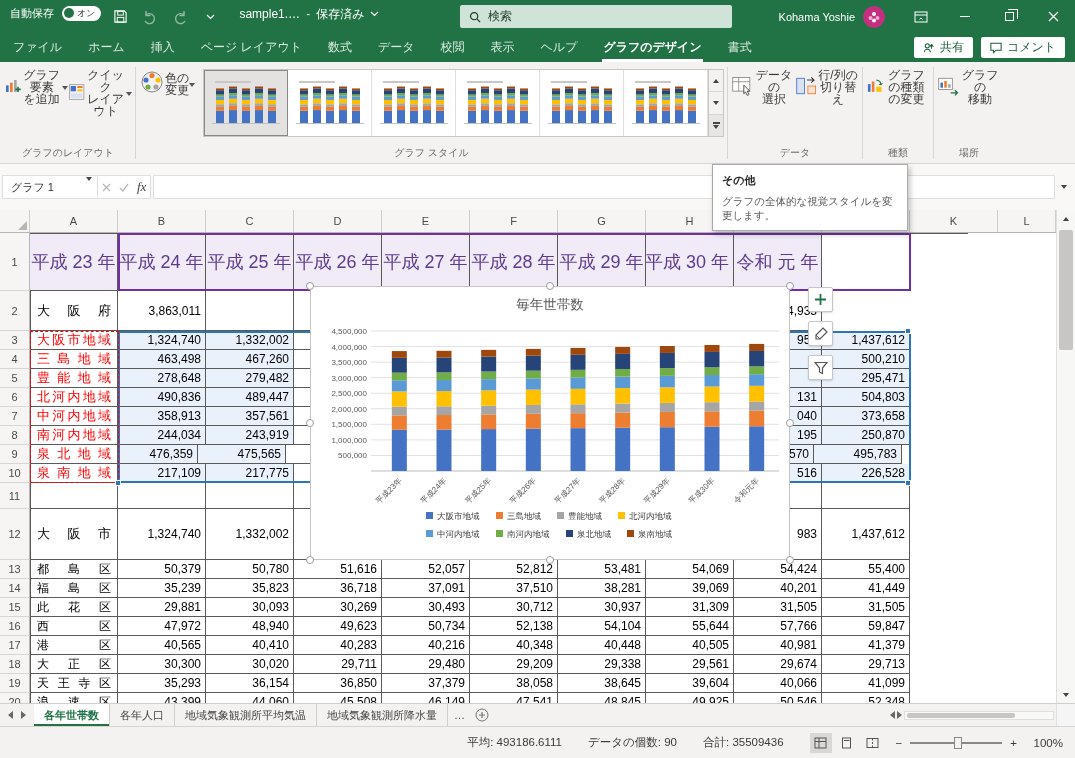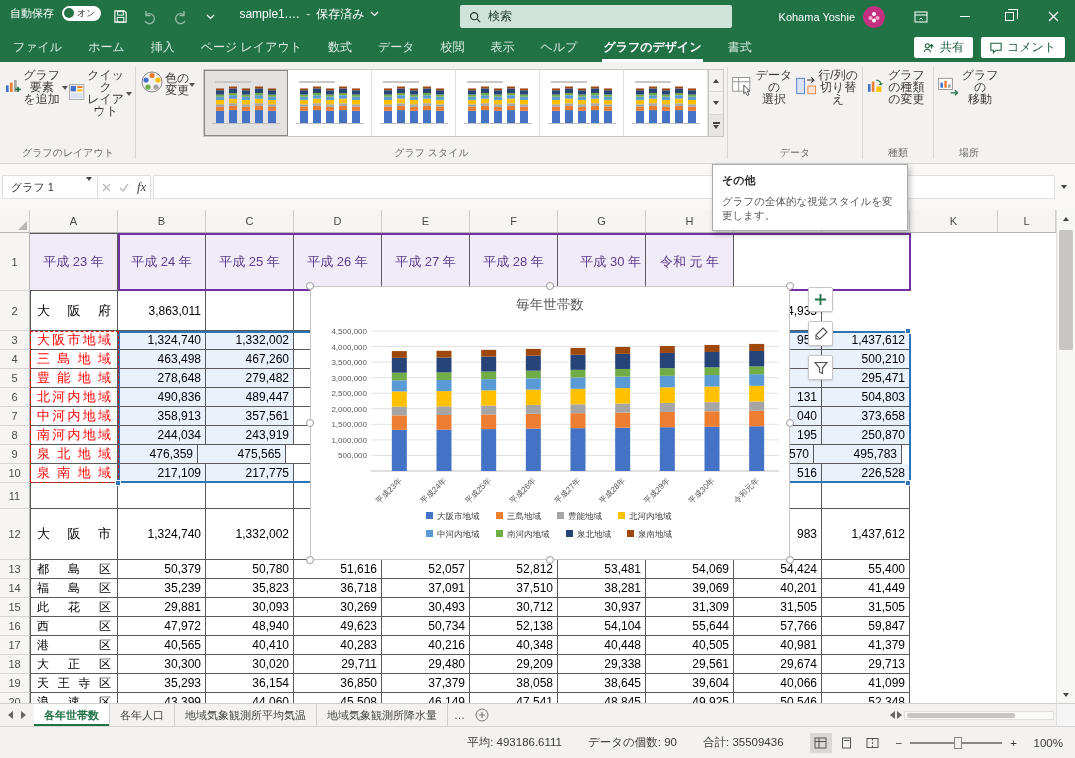--- a/index.html
+++ b/index.html
@@ -79,21 +79,21 @@
   
   .gridwrap{position:absolute;left:0;top:233px;right:19px;height:470px;overflow:hidden;background:#fff}
   .grow{display:flex;flex:none}
   .rnum{width:30px;flex:none;background:#F6F5F4;border-right:1px solid #B8B6B4;border-bottom:1px solid #D8D6D4;display:flex;align-items:center;justify-content:center;font-size:11px;color:#4A4A4A}
   .gcell{position:relative;display:flex;align-items:center;justify-content:flex-end;font-size:12px;padding:0 4px;background:#fff;color:#000;overflow:hidden;flex:none}
   .gcell span{white-space:nowrap}
   .gcell.b{border-right:1px solid #5A5A5A;border-bottom:1px solid #5A5A5A}
   .gcell.ft{border-top:1px solid #5A5A5A}
   .gcell.cA{border-left:1px solid #5A5A5A;justify-content:flex-start;padding:0 6px}
   .gcell.cA span{width:100%;text-align:justify;text-align-last:justify;text-justify:inter-character}
-  .t-years .gcell{justify-content:center;font-size:13px}
+  .t-years .gcell{justify-content:center;font-size:18px}
   .t-years .gcell.b:not(.cA){background:#F0EBF7;color:#5E3A8F}
   .t-pref .gcell.cA,.t-city .gcell.cA,.t-years .gcell.cA{font-size:13px}
   .t-region .gcell.cA{color:#FF0000;font-size:13px}
   .gcell.src{background:#E9F1FB}
 
   
   .ov{position:absolute;pointer-events:none;z-index:3}
   .ov-purple{left:118px;top:0;width:793px;height:58px;border:2px solid #7030A0}
   .ov-blue{left:118px;top:98px;width:793px;height:152px;border:2px solid #2E75B6}
   .ov-red{left:30px;top:98px;width:89px;height:152px;border:1.5px dashed #FF0000}
@@ -716,20 +716,23 @@
           </div>
           <div class="gcell cE b ft" style="width: 88px;">
             <span>平成 26 年</span>
           </div>
           <div class="gcell cF b ft" style="width: 88px;">
             <span>平成 27 年</span>
           </div>
           <div class="gcell cG b ft" style="width: 88px;">
             <span>平成 28 年</span>
           </div>
+          <div class="gcell cH b ft" style="width: 88px;">
+            <span>平成 29 年</span>
+          </div>
           <div class="gcell cI b ft" style="width: 88px; justify-content: flex-end;">
             <span>平成 30 年</span>
           </div>
           <div class="gcell cJ b ft" style="width: 88px;">
             <span>令和 元 年</span>
           </div>
           <div class="gcell cK ft" style="width: 88px;">
             <span></span>
           </div>
           <div class="gcell cL ft" style="width: 58px;">

